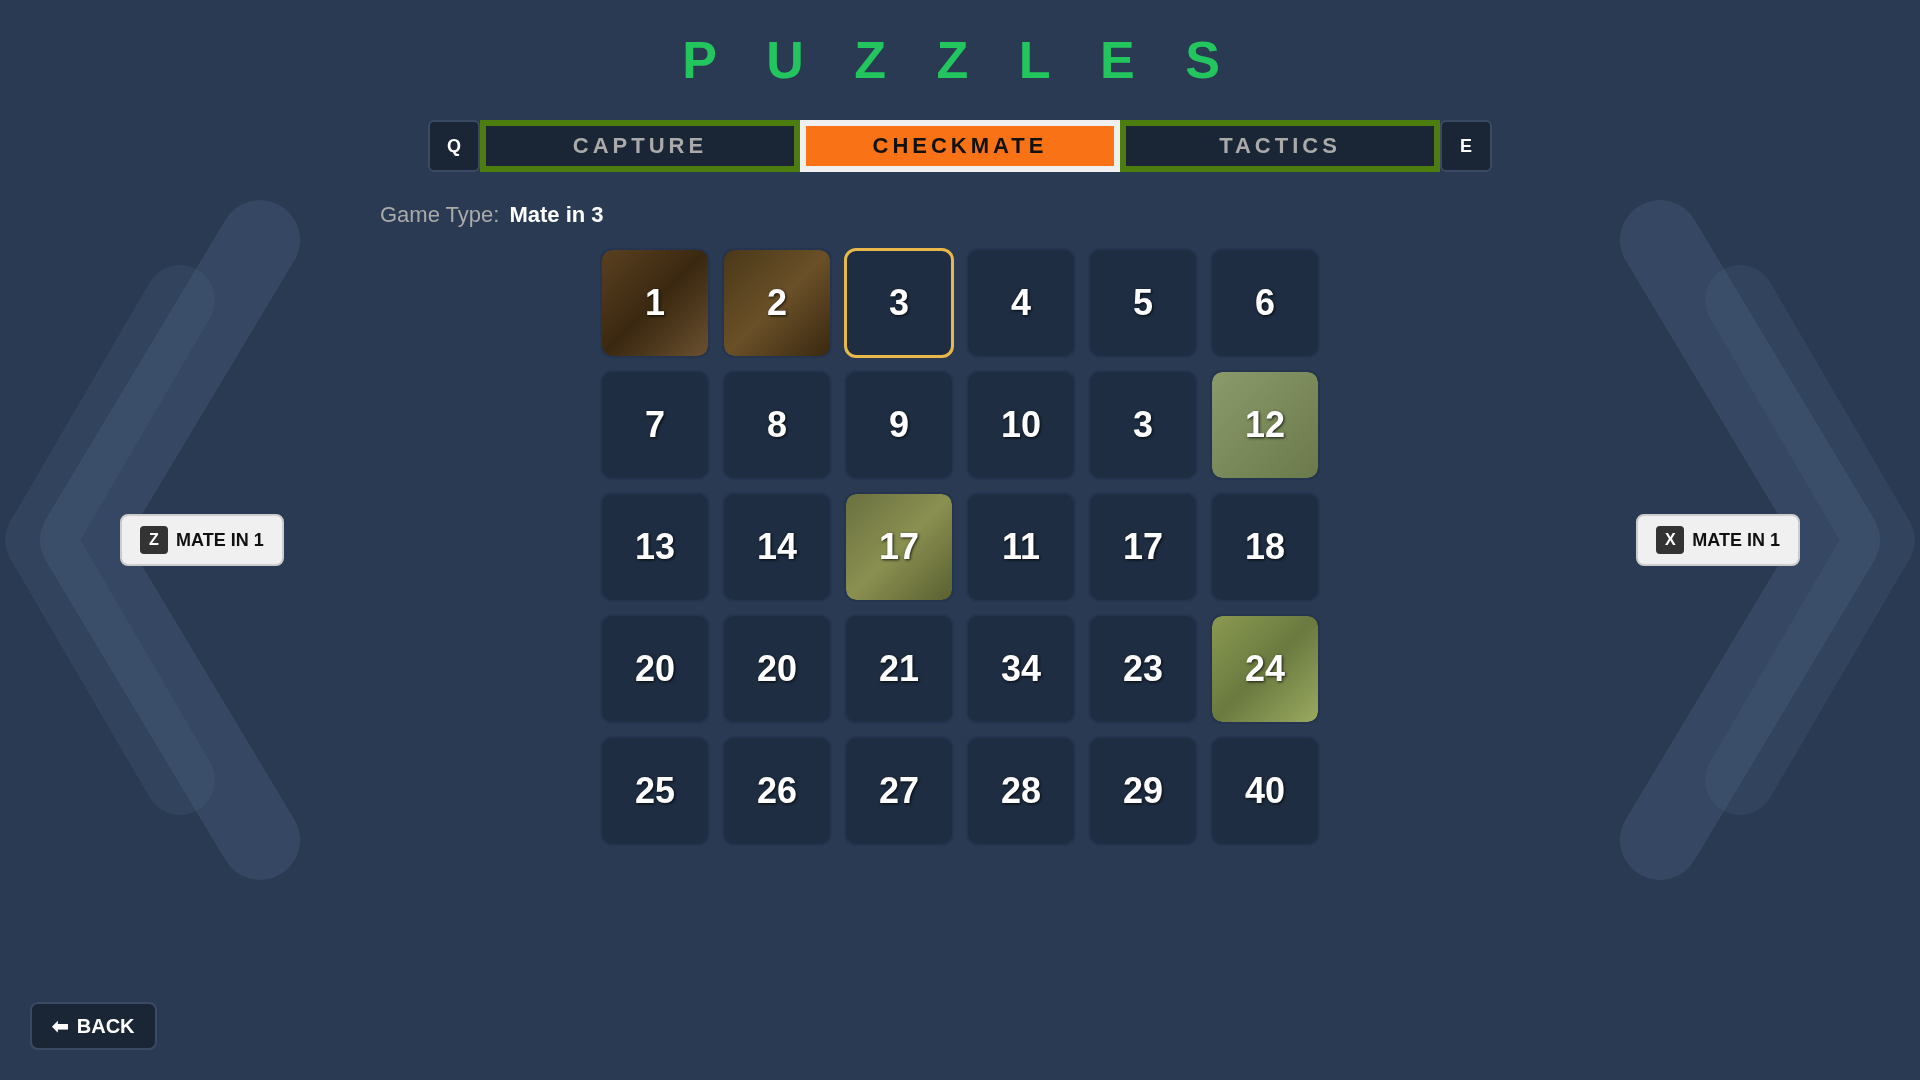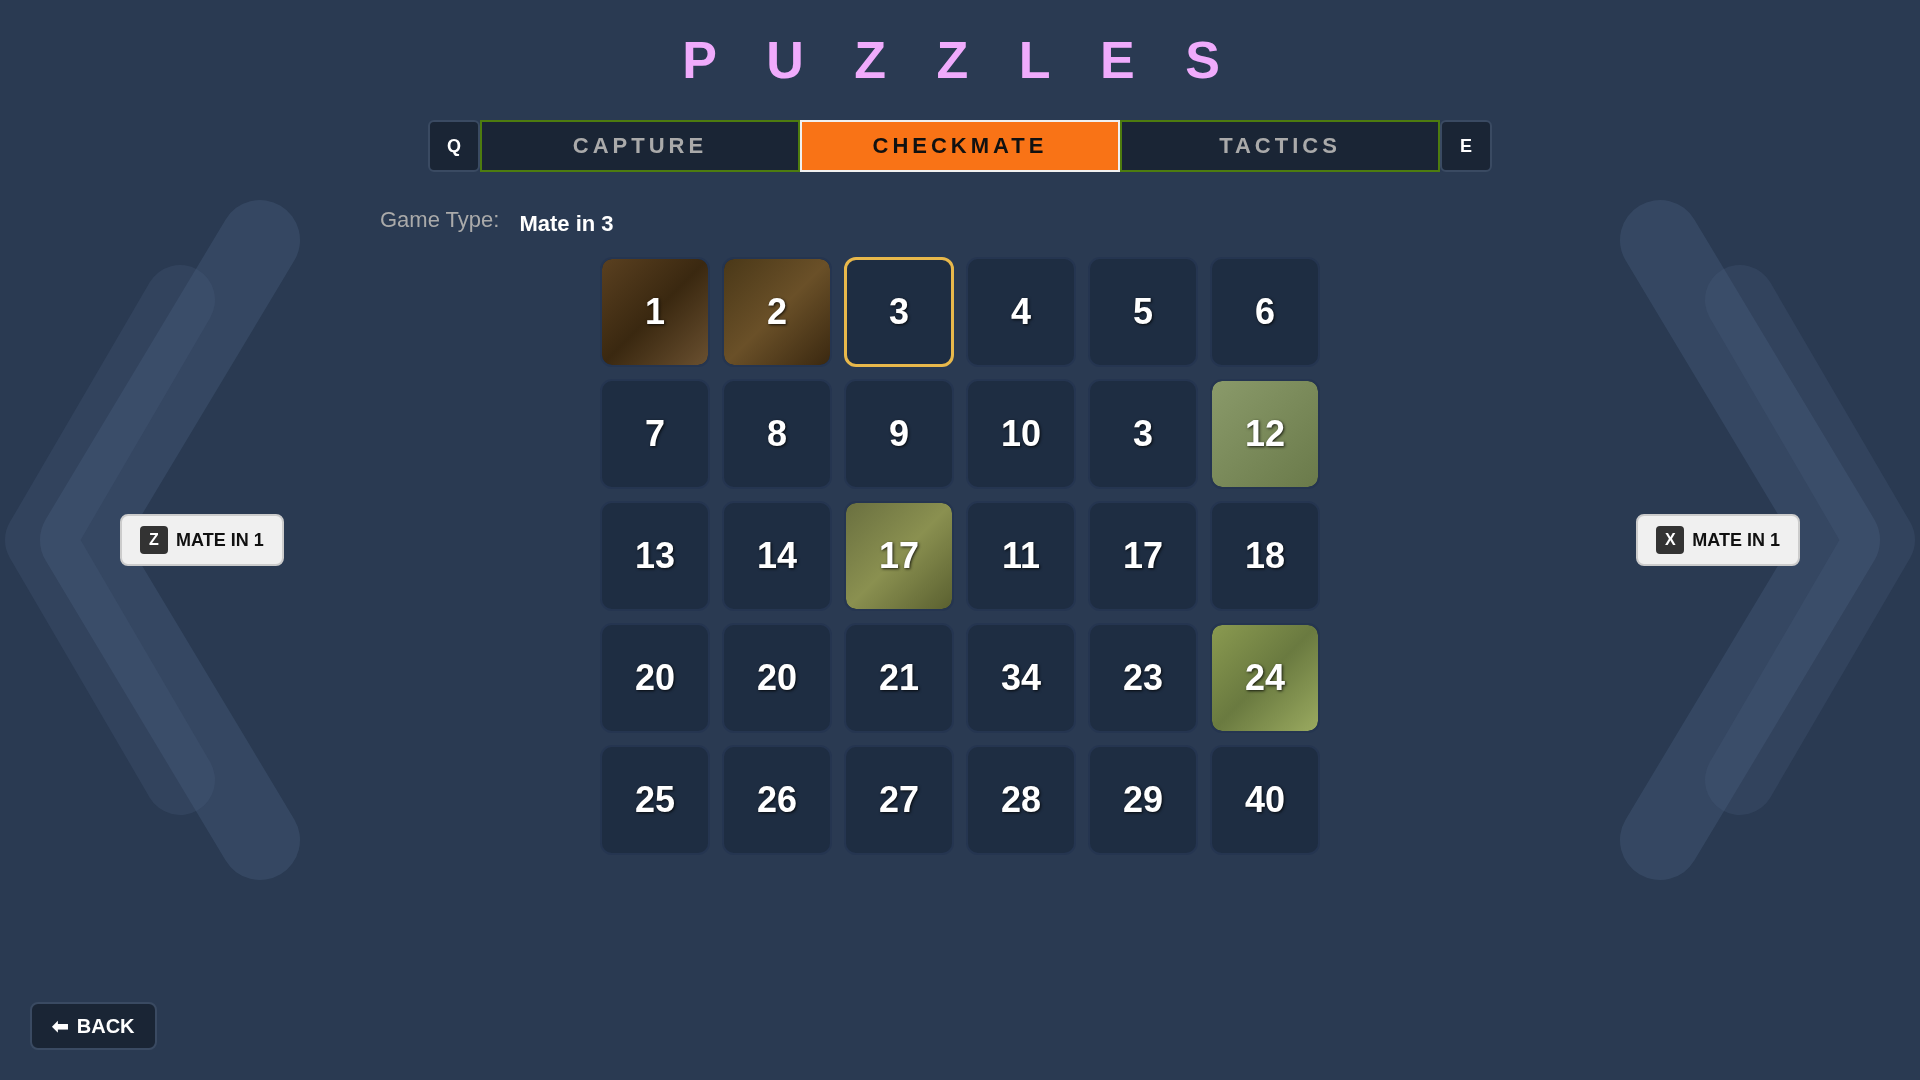--- a/index.html
+++ b/index.html
@@ -18,21 +18,21 @@
       z-index: 1;
       display: flex;
       flex-direction: column;
       align-items: center;
       padding-top: 30px;
     }
 
     .page-title {
       font-size: 52px;
       font-weight: bold;
-      color: #f0abfc;
+      color: #22c55e;
       letter-spacing: 18px;
       text-transform: uppercase;
       margin-bottom: 30px;
     }
 
     
     .tab-bar {
       display: flex;
       align-items: center;
       gap: 0;
@@ -58,21 +58,21 @@
     .tab {
       height: 52px;
       min-width: 320px;
       display: flex;
       align-items: center;
       justify-content: center;
       font-size: 22px;
       font-weight: bold;
       letter-spacing: 4px;
       cursor: pointer;
-      border: 2px solid #4d7c0f;
+      border: 6px solid #4d7c0f;
       background: #1a2535;
       color: #aaaaaa;
     }
 
     .tab.active {
       background: #f97316;
       color: #111111;
       border-color: #f0f0f0;
       z-index: 2;
     }
@@ -81,38 +81,37 @@
       border-radius: 8px 0 0 8px;
     }
     .tab:last-of-type {
       border-radius: 0 8px 8px 0;
     }
 
     
     .game-type-row {
       display: flex;
       align-items: center;
-      gap: 20px;
+      gap: 10px;
       margin-bottom: 20px;
       align-self: flex-start;
       margin-left: 380px;
       justify-content: center;
     }
 
     .game-type-label {
       font-size: 22px;
       color: #aaaaaa;
       font-weight: normal;
     }
 
     .game-type-value {
       font-size: 22px;
       color: #ffffff;
       font-weight: bold;
-      margin-top: 9px;
     }
 
     
     .puzzle-grid {
       display: grid;
       grid-template-columns: repeat(6, 110px);
       grid-template-rows: repeat(5, 110px);
       gap: 12px;
     }
 

